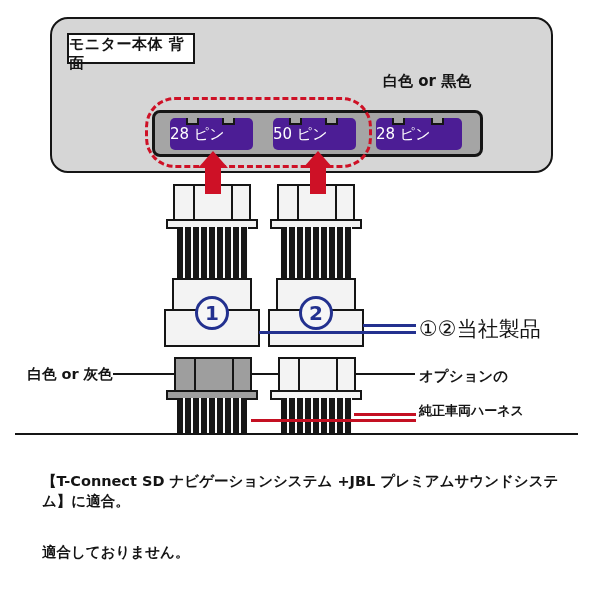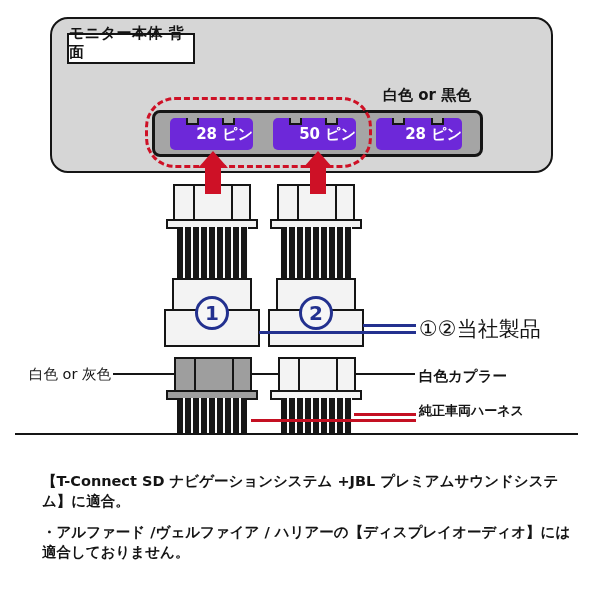--- a/index.html
+++ b/index.html
@@ -6,31 +6,31 @@
   body{
     width:600px;height:600px;background:#ffffff;position:relative;overflow:hidden;
     font-family:"DejaVu Sans",sans-serif;color:#141414;
   }
   .abs{position:absolute;box-sizing:border-box;}
 
   
   .panel{left:50px;top:17px;width:503px;height:156px;background:#d6d6d6;
          border:2px solid #151515;border-radius:18px;z-index:1;}
   .panel-label{left:67px;top:33px;width:128px;height:31px;background:#ffffff;
-         border:2px solid #151515;z-index:2;display:flex;align-items:flex-end;justify-content:center;
+         border:2px solid #151515;z-index:2;display:flex;align-items:flex-start;justify-content:center;
          font-size:15px;font-weight:700;letter-spacing:.5px;}
   .bar{left:152px;top:110px;width:331px;height:47px;background:#a5a5a5;
          border:3px solid #151515;border-radius:8px;z-index:2;}
-  .conn{top:118px;width:83px;height:32px;background:#6d28d9;border-radius:5px;z-index:3;
-        display:flex;align-items:center;justify-content:flex-end;color:#ffffff;
-        font-size:15px;font-weight:700;}
+  .conn{top:118px;width:83px;height:32px;background:#4c1d95;border-radius:5px;z-index:3;
+        display:flex;align-items:center;justify-content:flex-start;color:#ffffff;
+        font-size:15px;font-weight:400;}
   .notch{position:absolute;top:0;width:13px;height:7px;background:#a5a5a5;
          border:2px solid #151515;border-top:none;box-sizing:border-box;}
   .notch.n1{left:16px;} .notch.n2{left:52px;}
-  .color-note{left:383px;top:86px;font-size:15px;font-weight:700;z-index:3;text-align:center;}
+  .color-note{left:383px;top:72px;font-size:15px;font-weight:700;z-index:3;text-align:center;}
   .dashed{left:145px;top:97px;width:227px;height:71px;border:3px dashed #ce1126;
           border-radius:30px;z-index:4;}
 
   
   .arrow-head{width:0;height:0;border-left:15px solid transparent;border-right:15px solid transparent;
           border-bottom:17px solid #ce1126;z-index:6;}
   .arrow-shaft{width:16px;height:27px;background:#ce1126;z-index:6;}
 
   
   .wbox{background:#f3f3f3;border:2px solid #151515;z-index:3;}
@@ -44,21 +44,21 @@
 
   
   .line-black{height:2px;background:#151515;z-index:1;}
   .line-blue{height:3px;background:#23318f;z-index:6;}
   .line-red{height:3px;background:#c41022;z-index:6;}
 
   .callout-products{left:419px;top:315px;font-size:21px;font-weight:400;z-index:5;}
   .callout-white{left:419px;top:367px;font-size:14.5px;font-weight:600;z-index:5;}
   .callout-harness{left:419px;top:402px;font-size:13px;font-weight:800;z-index:5;}
   .callout-left{left:20px;top:366px;width:100px;text-align:center;font-size:14.5px;
-          font-weight:400;line-height:17px;z-index:5;}
+          font-weight:700;line-height:17px;z-index:5;}
 
   .separator{left:15px;top:433px;width:563px;height:2px;background:#151515;z-index:2;}
 
   .notes{left:42px;top:450px;width:545px;font-size:14.5px;font-weight:600;
          line-height:20.5px;z-index:2;}
   .notes p{margin:0 0 10px 0;}
 </style>
 </head>
 <body>
 
@@ -127,30 +127,30 @@
 </div>
 <div class="abs wbox" style="left:270px;top:390px;width:92px;height:10px;"></div>
 <div class="abs ribbon" style="left:281px;top:398px;width:71px;height:35px;"></div>
 
 <div class="abs line-blue" style="left:363px;top:324px;width:53px;"></div>
 <div class="abs line-blue" style="left:259px;top:331px;width:157px;"></div>
 <div class="abs line-red" style="left:354px;top:413px;width:62px;"></div>
 <div class="abs line-red" style="left:251px;top:419px;width:165px;"></div>
 
 <div class="abs callout-products">①②当社製品</div>
-<div class="abs callout-white">白色カプラー</div>
+<div class="abs callout-white">オプションの</div>
 <div class="abs callout-harness">純正車両ハーネス</div>
 <div class="abs callout-left">
   <div>白色 or 灰色</div>
 </div>
 
 <div class="abs separator"></div>
 
 <div class="abs notes">
   <p>
     <br>
     <span>【T-Connect SD ナビゲーションシステム +JBL プレミアムサウンドシステム】に適合。</span>
   </p>
   <p>
-    <span>・アルファード /ヴェルファイア / ハリアーの【ディスプレイオーディオ】には</span><br>
+    <br>
     <span>適合しておりません。</span>
   </p>
 </div>
 
 </body></html>

